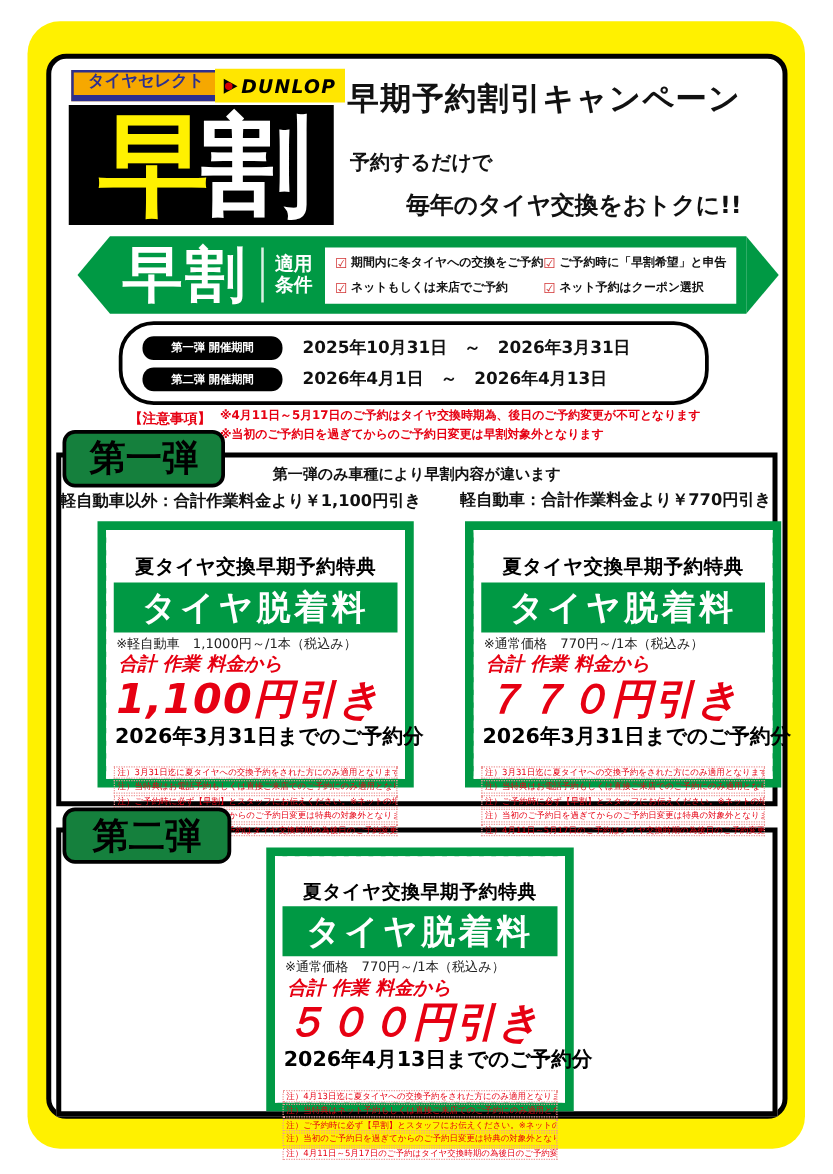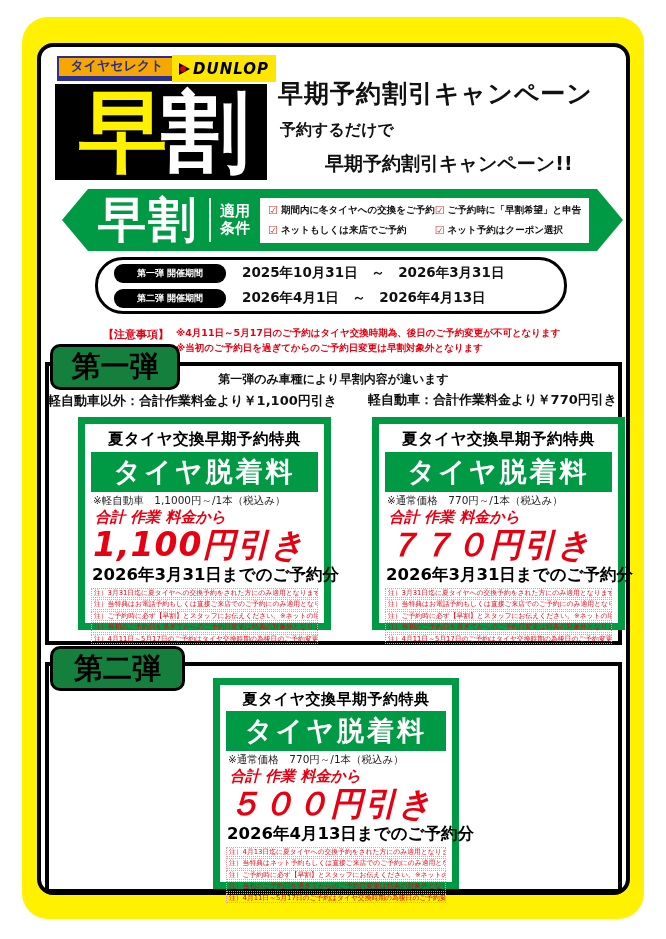--- a/index.html
+++ b/index.html
@@ -23,42 +23,42 @@
                          border-radius:50%; background:#D80000; }
   .dunlop-text { color:#000; font-weight:900; font-style:italic; font-size:15px; letter-spacing:1px; }
 
   
   .hayawari-badge { left:55px; top:84px; width:212px; height:96px; background:#000;
                     display:flex; align-items:center; justify-content:center;
                     font-weight:900; font-size:88px; line-height:96px; letter-spacing:-6px; }
   .hayawari-badge .c1 { color:#FFF100; }
   .hayawari-badge .c2 { color:#ffffff; }
 
-  .hero-title { left:278px; top:77px; font-size:25px; font-weight:900; color:#111; letter-spacing:1px; }
+  .hero-title { left:278px; top:62px; font-size:25px; font-weight:900; color:#111; letter-spacing:1px; }
   .hero-line1 { left:280px; top:120px; font-size:16px; font-weight:900; color:#111; }
   .hero-line2 { left:325px; top:151px; font-size:19px; font-weight:900; color:#111; }
 
   
   .banner { left:62px; top:189px; width:556px; height:62px; display:flex; align-items:stretch; }
   .banner .tri-l { width:0; height:0; border-top:31px solid transparent; border-bottom:31px solid transparent;
                    border-right:26px solid #009944; }
   .banner .tri-r { width:0; height:0; border-top:31px solid transparent; border-bottom:31px solid transparent;
                    border-left:26px solid #009944; }
   .banner .body { flex:1; background:#009944; display:flex; align-items:center; padding:0 4px 0 10px; }
   .banner .badge { color:#fff; font-size:48px; font-weight:900; letter-spacing:2px; white-space:nowrap; }
   .banner .divider { width:2px; height:44px; background:rgba(255,255,255,.85); margin:0 9px 0 11px; }
   .banner .cond { color:#fff; font-size:15px; font-weight:900; line-height:1.15; white-space:nowrap; }
   .banner .checklist { flex:1; background:#fff; margin-left:10px; margin-right:4px; padding:6px 8px;
                        display:grid; grid-template-columns:1.3fr 1fr; row-gap:7px;
                        font-size:9.5px; font-weight:700; color:#111; align-content:center; }
   .chk-item { display:flex; align-items:center; gap:3px; white-space:nowrap; }
   .chk { color:#D23333; font-size:11px; line-height:1; }
 
   
-  .period-box { left:95px; top:257px; width:472px; height:57px; border:3.5px solid #000;
+  .period-box { left:95px; top:257px; width:472px; height:67px; border:3.5px solid #000;
                 border-radius:28px; background:#fff; display:flex; flex-direction:column;
                 justify-content:center; gap:6px; padding:16px 16px; }
   .period-row { display:flex; align-items:center; gap:16px; }
   .period-pill { background:#000; color:#fff; font-size:9px; font-weight:900; border-radius:9px;
                  width:112px; text-align:center; padding:3px 0; white-space:nowrap; }
   .period-range { font-size:13.5px; font-weight:900; color:#111; white-space:nowrap; }
 
   
   .notice-label { left:103px; top:327px; color:#E60012; font-size:11px; font-weight:700; }
   .notice-lines { left:176px; top:326px; color:#E60012; font-size:9.5px; font-weight:700; line-height:1.55; }
@@ -72,32 +72,32 @@
                    justify-content:center; z-index:3; }
   .sec1-label { left:50px; top:344px; width:130px; height:46px; }
   .sec2-label { left:50px; top:646px; width:135px; height:45px; }
 
   .sec1-subtitle { left:45px; top:371px; width:577px; text-align:center; font-size:12px; font-weight:900; color:#111; z-index:2; }
   .sec1-left-heading { left:48px; top:392px; font-size:13px; font-weight:900; color:#111; white-space:nowrap;text-align:center; }
   .sec1-right-heading { left:368px; top:391px; font-size:13px; font-weight:900; color:#111; white-space:nowrap; }
 
   
   .coupon { background:#009944; padding:7px; z-index:2; }
-  .coupon-inner { border:2px dashed #fff; background:#fff; height:100%; padding:3px 4px 2px;
+  .coupon-inner { border:2px dashed #fff; background:#fff; height:100%; padding:17px 4px 2px;
                   display:flex; flex-direction:column; }
   .c-header { font-family:"DejaVu Serif", serif; font-weight:700; font-size:15.5px; color:#000;
               text-align:center; letter-spacing:0.5px; white-space:nowrap; }
   .c-band { background:#009944; color:#fff; font-weight:900; font-size:27px; text-align:center;
             letter-spacing:3px; margin-top:2px; padding:2px 0; white-space:nowrap; }
   .c-price { font-size:10.5px; color:#222; font-weight:500; margin-top:2px; padding-left:2px; white-space:nowrap; }
   .c-from { color:#E60012; font-weight:900; font-style:italic; font-size:15px; padding-left:4px; white-space:nowrap; }
   .c-discount { color:#E60012; font-weight:900; font-style:italic; font-size:33px; line-height:1.12;
                 letter-spacing:1px; padding-left:2px; white-space:nowrap; }
   .c-deadline { color:#000; font-weight:900; font-size:16.5px; white-space:nowrap; padding-left:1px; }
-  .c-notes { margin-top:2px; }
+  .c-notes { margin-top:13px; }
   .c-note { color:#E60012; font-size:6.8px; line-height:1.25; border:1px dotted #EE9999;
             margin-bottom:1px; padding:0 2px; white-space:nowrap; overflow:hidden; }
 </style>
 </head>
 <body>
 
 <div class="page">
   <div class="yellow-bg"></div>
   <div class="sheet"></div>
 
@@ -106,21 +106,21 @@
     <span class="dunlop-arrow"></span>
     <span class="dunlop-text">DUNLOP</span>
   </div>
 
   <div class="abs hayawari-badge">
     <span class="c1">早</span>
       <span class="c2">割</span>
   </div>
   <div class="abs hero-title">早期予約割引キャンペーン</div>
   <div class="abs hero-line1">予約するだけで</div>
-  <div class="abs hero-line2">早期予約割引キャンペーン!!</div>
+  <div class="abs hero-line2">毎年のタイヤ交換をおトクに!!</div>
 
   <div class="abs banner">
     <div class="tri-l"></div>
     <div class="body">
       <span class="badge">早割</span>
       <span class="divider"></span>
       <span class="cond">
         <span>適用</span><br>
         <span>条件</span>
       </span>

